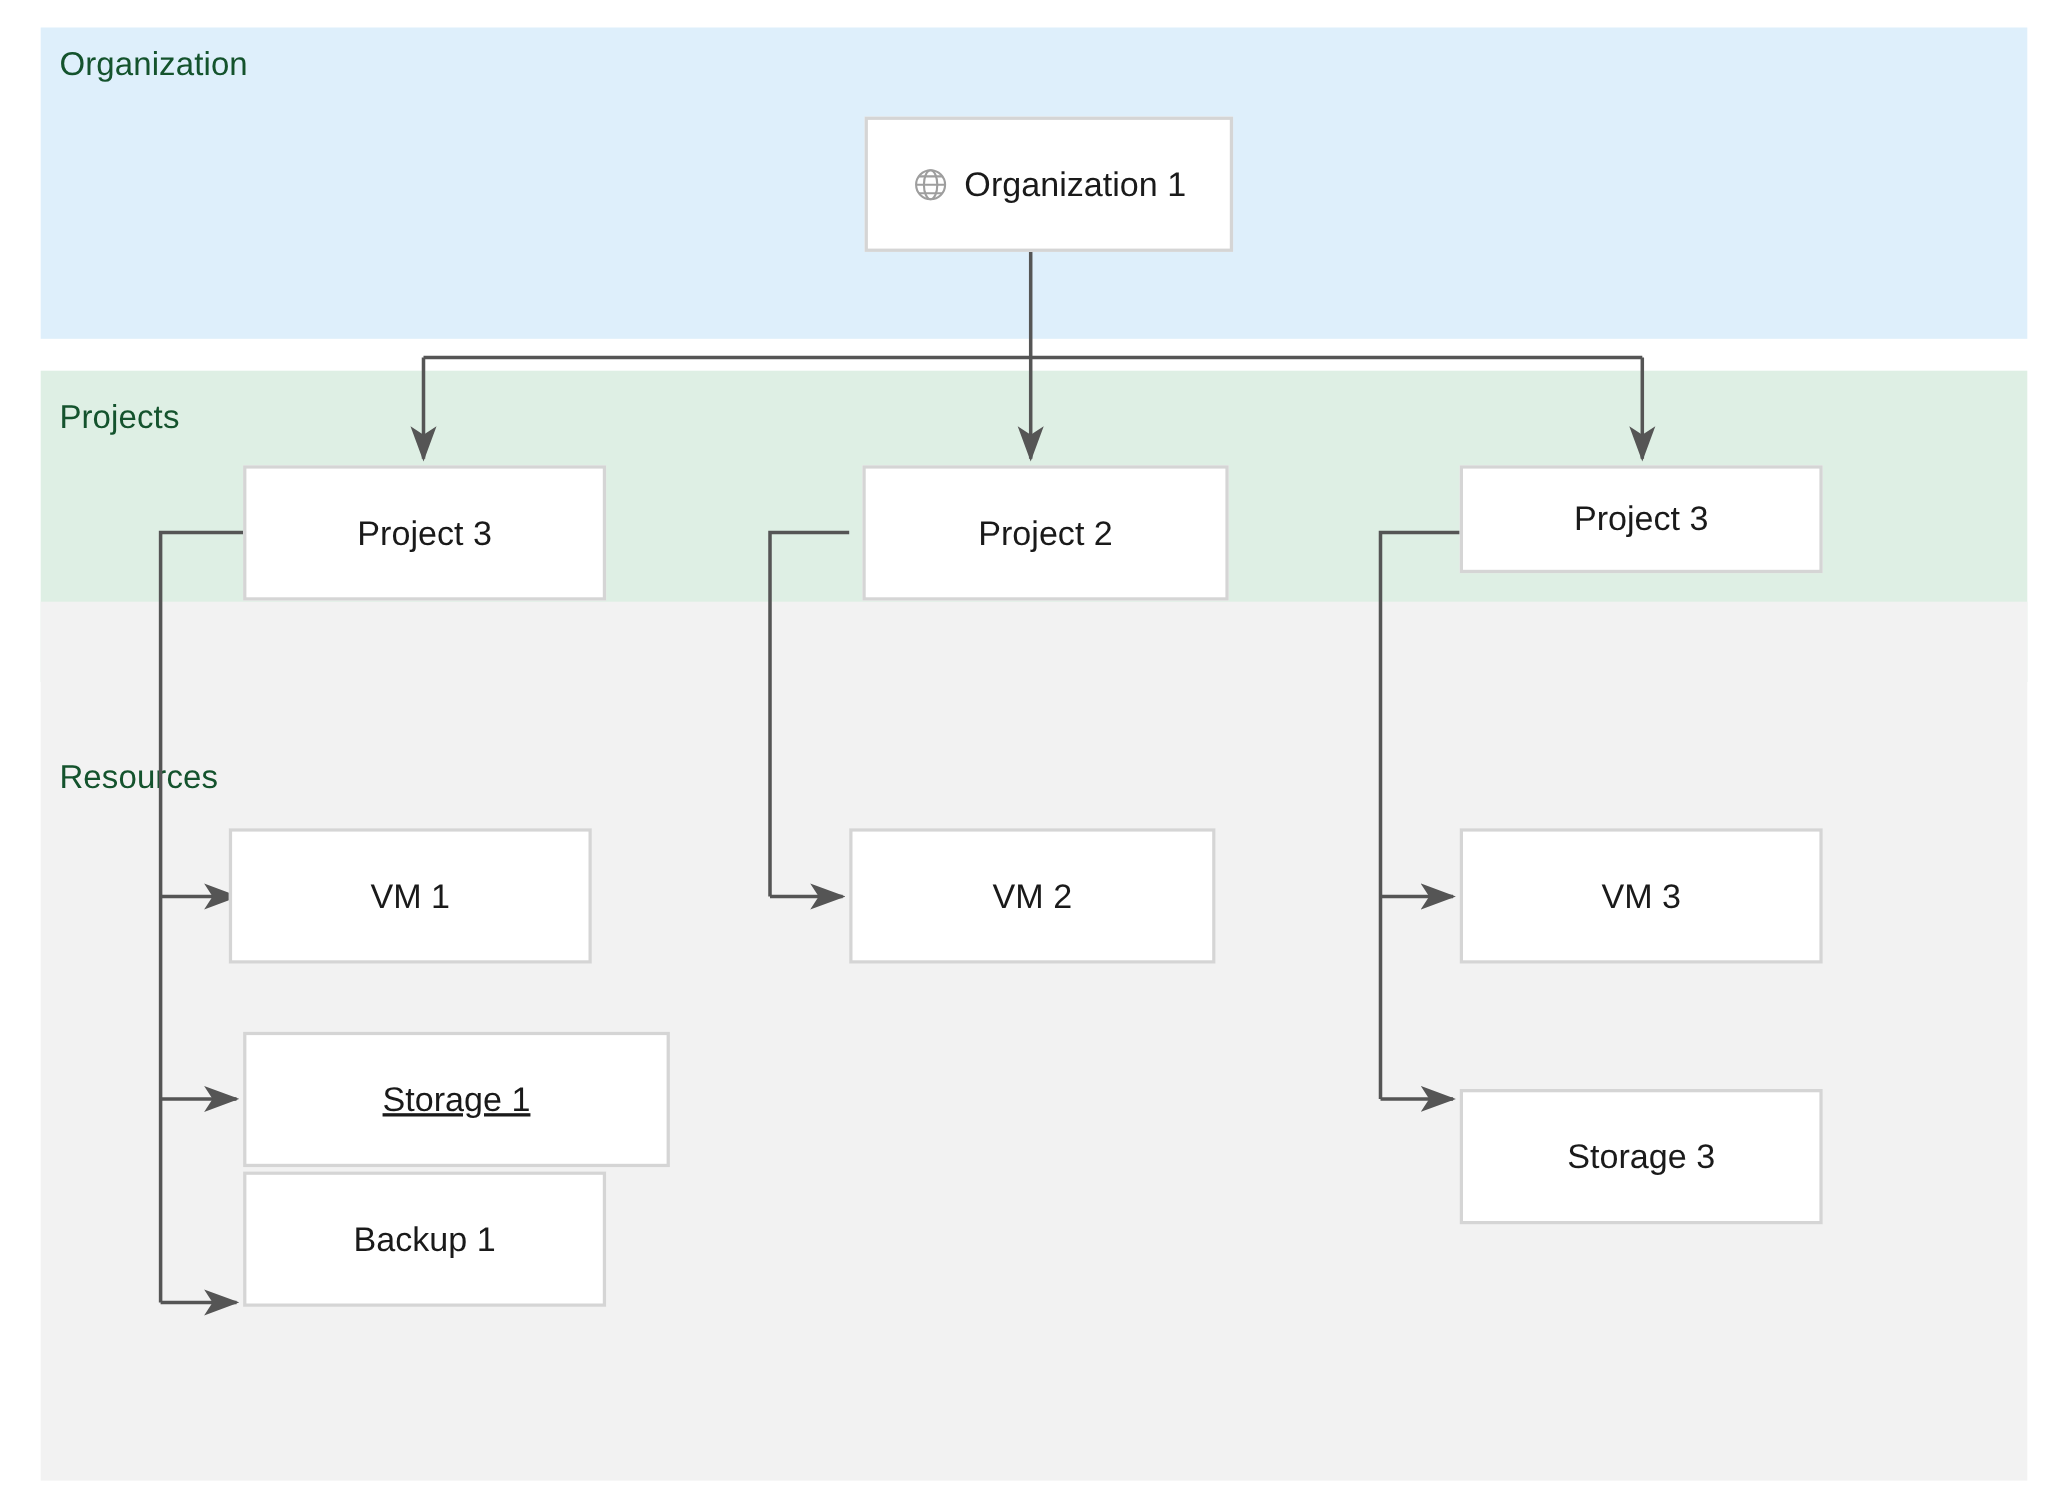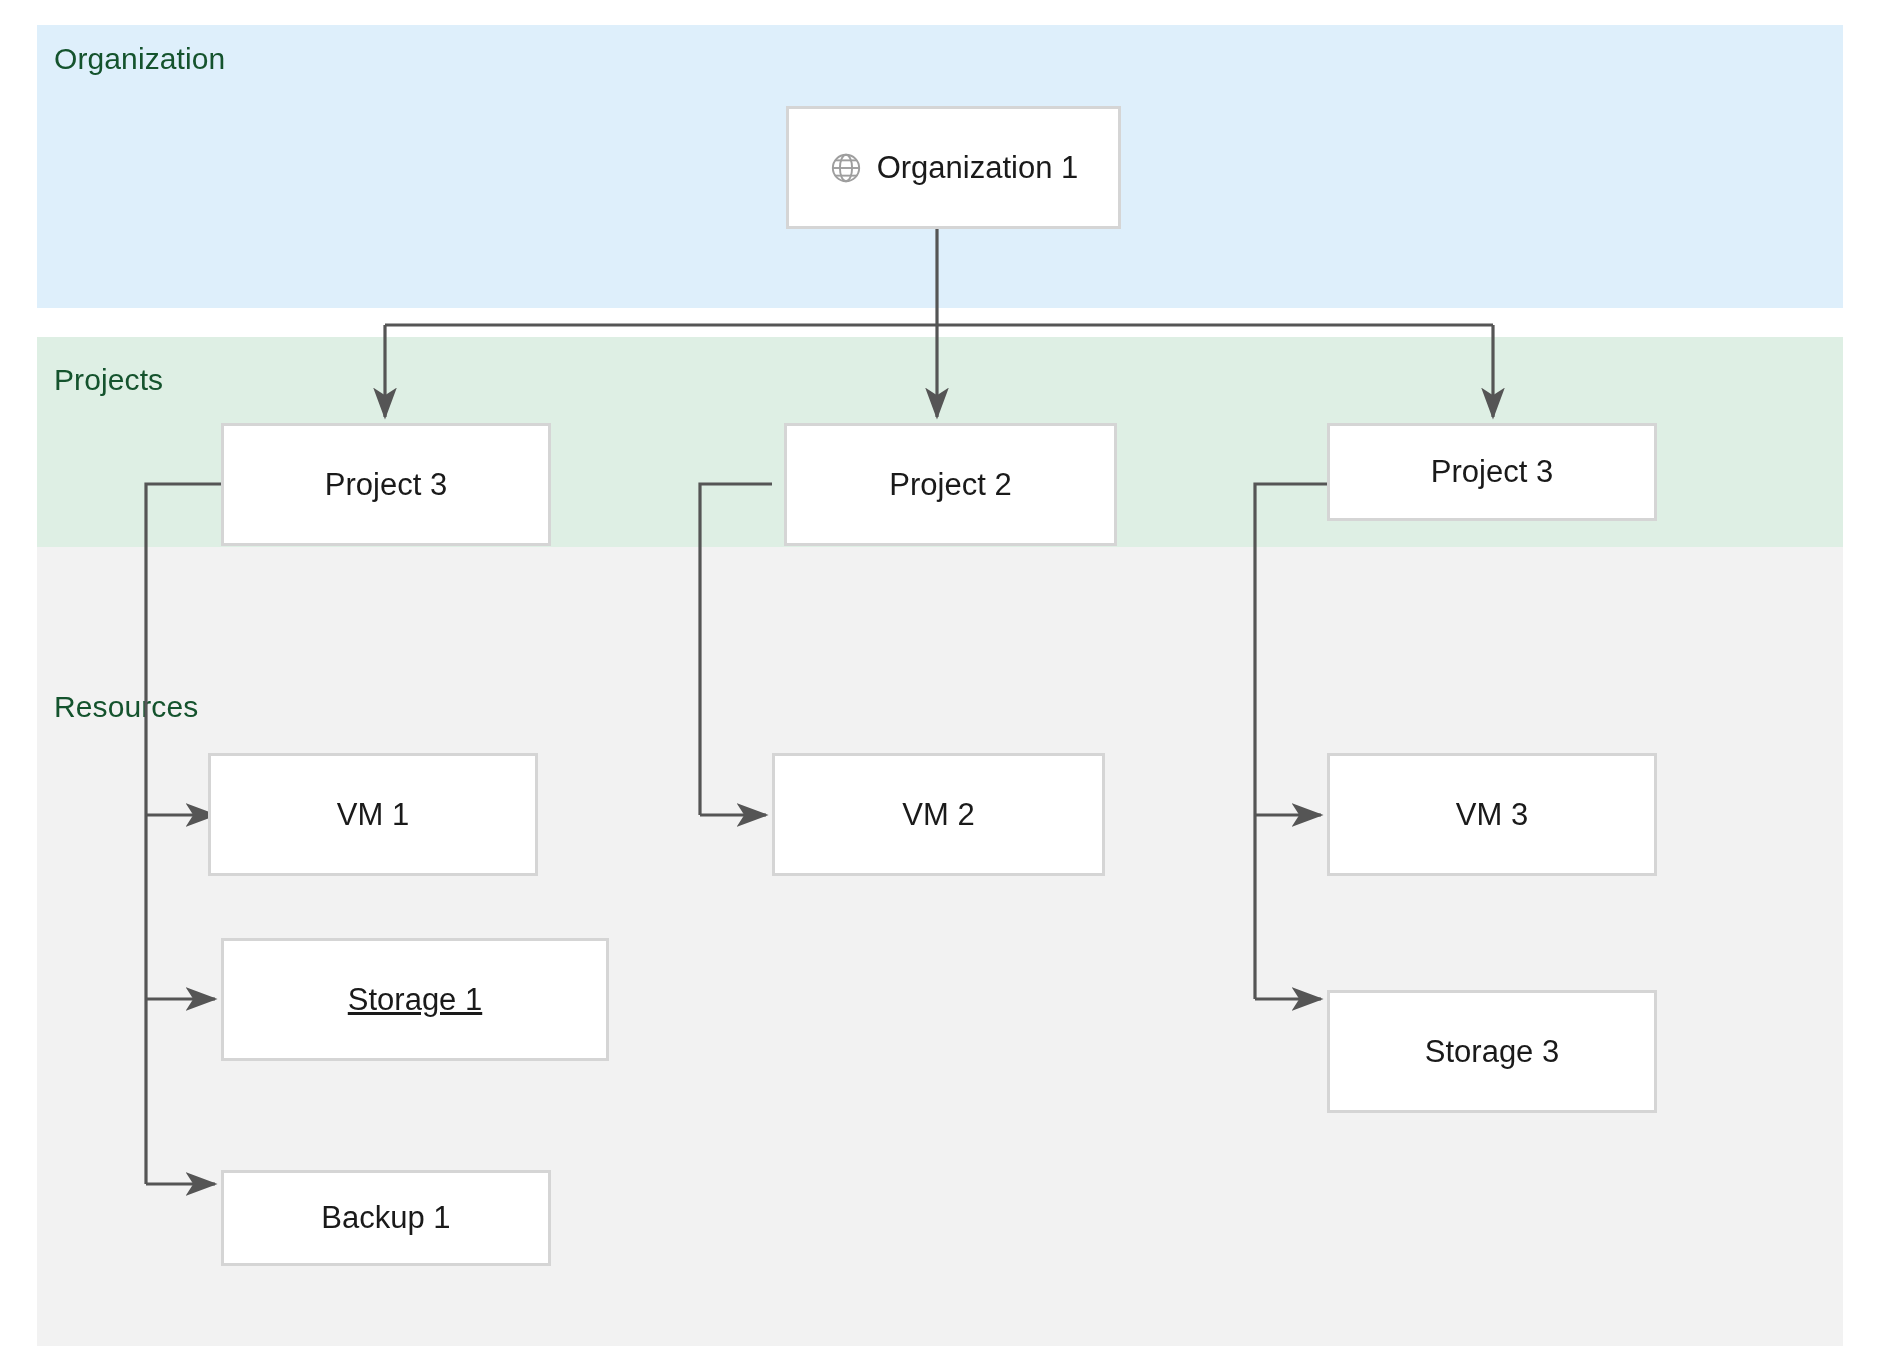--- a/index.html
+++ b/index.html
@@ -89,21 +89,21 @@
   </div>
 
   <div class="node" style="left:208px;top:753px;width:330px;height:123px;">
     <span class="nlabel">VM 1</span>
   </div>
 
   <div class="node" style="left:221px;top:938px;width:388px;height:123px;text-decoration:underline;">
     <span class="nlabel">Storage 1</span>
   </div>
 
-  <div class="node" style="left:221px;top:1170px;width:330px;height:96px;">
+  <div class="node" style="left:221px;top:1065px;width:330px;height:123px;">
     <span class="nlabel">Backup 1</span>
   </div>
 
   <div class="node" style="left:772px;top:753px;width:333px;height:123px;">
     <span class="nlabel">VM 2</span>
   </div>
 
   <div class="node" style="left:1327px;top:753px;width:330px;height:123px;text-align:center;">
     <span class="nlabel">VM 3</span>
   </div>

